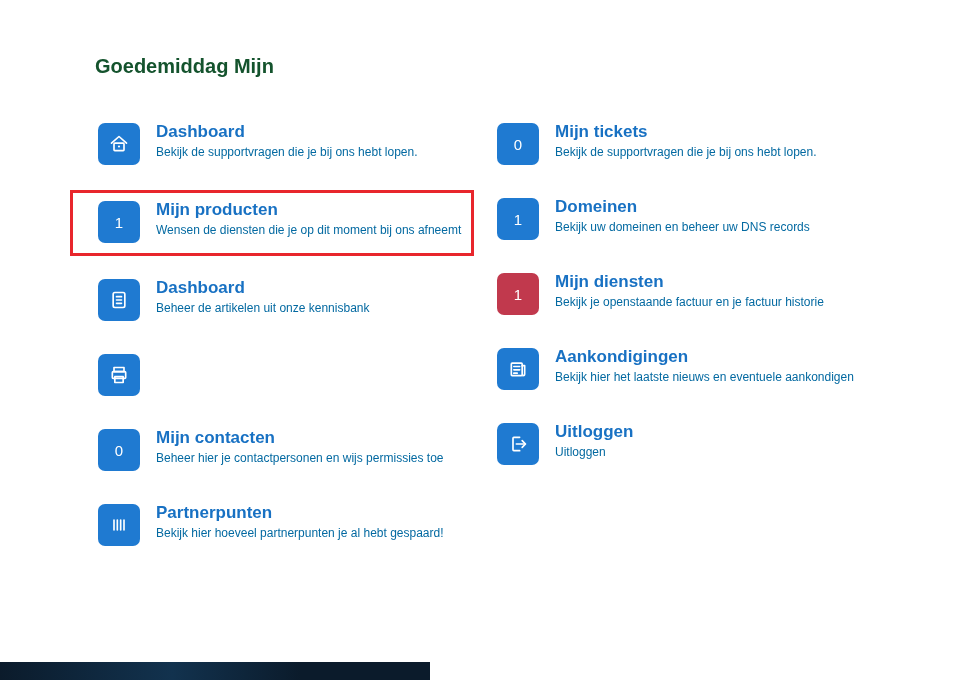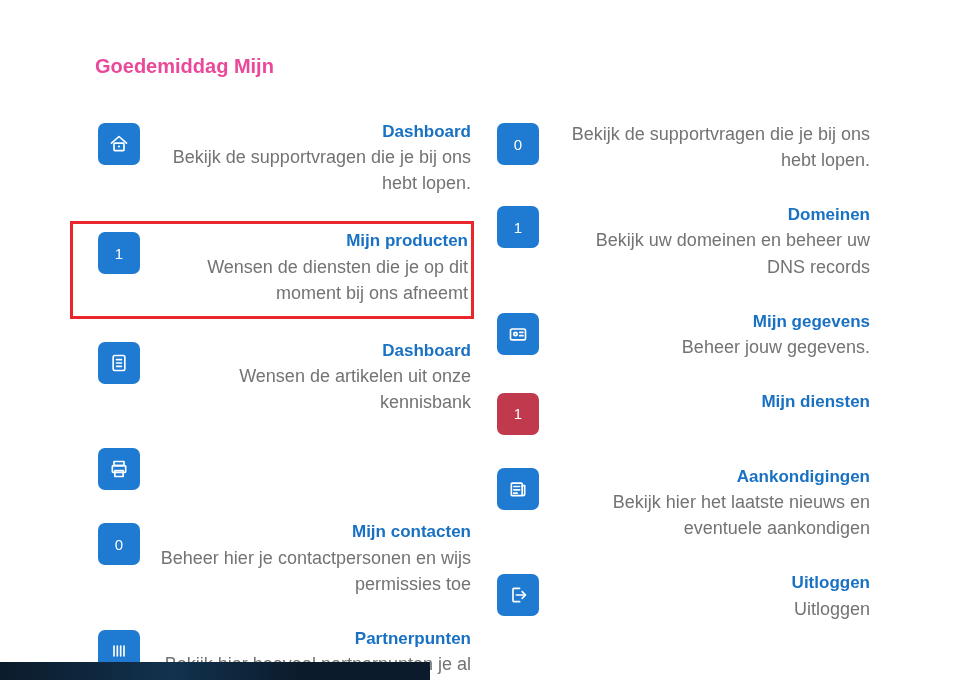--- a/index.html
+++ b/index.html
@@ -8,21 +8,21 @@
     background: #ffffff;
     width: 968px;
     height: 680px;
     overflow: hidden;
     color: #212529;
   }
   .container {
     padding: 55px 95px 20px 95px;
   }
   .greeting {
-    color: #ec4899;
+    color: #14532d;
     font-size: 20px;
     font-weight: 700;
     margin-bottom: 40px;
   }
   .grid {
     display: flex;
     gap: 20px;
   }
   .col {
     flex: 1;
@@ -63,31 +63,31 @@
   }
   .badge svg {
     width: 20px;
     height: 20px;
     stroke: #fff;
     fill: none;
     stroke-width: 2;
     stroke-linecap: round;
     stroke-linejoin: round;
   }
-  .text-block { flex: 1; text-align: right; }
+  .text-block { flex: 1; }
   .title {
     color: #1871c3;
     font-weight: 700;
     font-size: 17px;
     line-height: 1.25;
     margin-bottom: 2px;
   }
   .desc {
-    color: #737373;
-    font-size: 18px;
+    color: #0369a1;
+    font-size: 12px;
     line-height: 1.45;
   }
   .footer-strip {
     position: absolute;
     left: 0;
     bottom: 0;
     width: 430px;
     height: 18px;
     background: linear-gradient(90deg,#0b1b2b,#12324e 40%,#0b1b2b 70%);
   }
@@ -123,21 +123,21 @@
           <div class="badge">
             <svg viewBox="0 0 24 24">
               <rect x="5" y="3" width="14" height="18" rx="2"></rect>
               <line x1="9" y1="8" x2="15" y2="8"></line>
               <line x1="9" y1="12" x2="15" y2="12"></line>
               <line x1="9" y1="16" x2="15" y2="16"></line>
             </svg>
           </div>
           <div class="text-block">
             <div class="title">Dashboard</div>
-            <div class="desc">Wensen de artikelen uit onze kennisbank</div>
+            <div class="desc">Beheer de artikelen uit onze kennisbank</div>
           </div>
         </div>
         <div class="card">
           <div class="badge">
             <svg viewBox="0 0 24 24">
               <rect x="6" y="3" width="12" height="5"></rect>
               <rect x="4" y="8" width="16" height="8" rx="1"></rect>
               <rect x="7" y="14" width="10" height="7"></rect>
             </svg>
           </div>
@@ -161,48 +161,36 @@
           <div class="text-block">
             <div class="title">Partnerpunten</div>
             <div class="desc">Bekijk hier hoeveel partnerpunten je al hebt gespaard!</div>
           </div>
         </div>
       </div>
     <div class="col" id="col-right">
         <div class="card">
           <div class="badge">0</div>
           <div class="text-block">
+            <div class="title">Mijn tickets</div>
             <div class="desc">Bekijk de supportvragen die je bij ons hebt lopen.</div>
           </div>
         </div>
         <div class="card">
           <div class="badge">1</div>
           <div class="text-block">
             <div class="title">Domeinen</div>
             <div class="desc">Bekijk uw domeinen en beheer uw DNS records</div>
           </div>
         </div>
         <div class="card">
-          <div class="badge">
-            <svg viewBox="0 0 24 24">
-              <rect x="3" y="6" width="18" height="13" rx="2"></rect>
-              <circle cx="9" cy="12" r="2"></circle>
-              <line x1="14" y1="10" x2="18" y2="10"></line>
-              <line x1="14" y1="14" x2="18" y2="14"></line>
-            </svg>
-          </div>
-          <div class="text-block">
-            <div class="title">Mijn gegevens</div>
-            <div class="desc">Beheer jouw gegevens.</div>
-          </div>
-        </div>
-        <div class="card">
           <div class="badge danger">1</div>
           <div class="text-block">
             <div class="title">Mijn diensten</div>
+            <div class="desc">Bekijk je openstaande factuur en je factuur historie</div>
           </div>
         </div>
         <div class="card">
           <div class="badge">
             <svg viewBox="0 0 24 24">
               <rect x="4" y="5" width="13" height="15" rx="1"></rect>
               <path d="M17 8h3v10a2 2 0 0 1-2 2"></path>
               <line x1="7" y1="9" x2="14" y2="9"></line>
               <line x1="7" y1="13" x2="14" y2="13"></line>
               <line x1="7" y1="17" x2="11" y2="17"></line>

